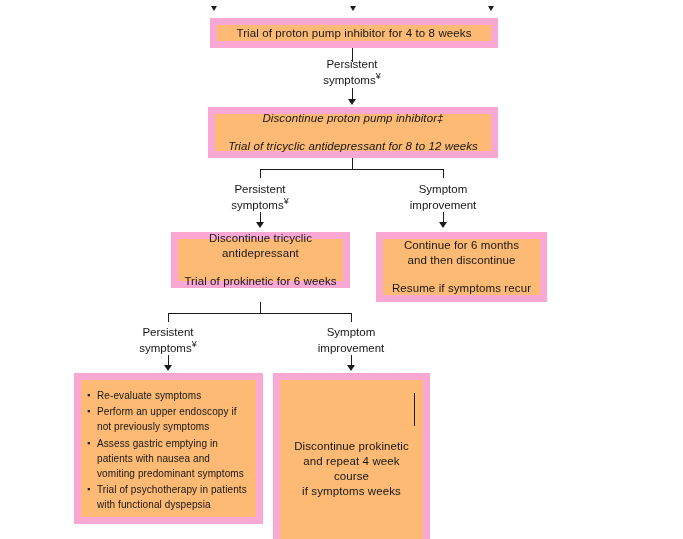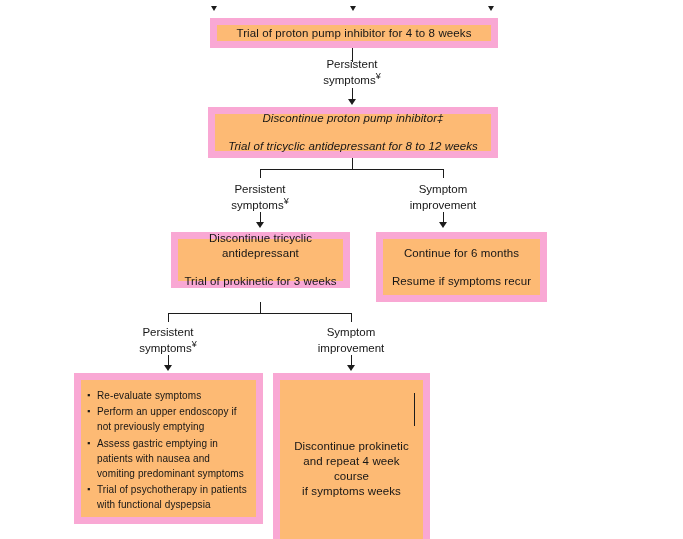--- a/index.html
+++ b/index.html
@@ -157,25 +157,26 @@
 
   <div class="vline" style="left:260px; top:212px; height:12px;"></div>
   <div class="arrowhead" style="left:256px; top:222px;"></div>
 
   <div class="vline" style="left:443px; top:212px; height:12px;"></div>
   <div class="arrowhead" style="left:439px; top:222px;"></div>
 
   <div class="node" style="left:171px; top:232px; width:179px; height:56px;">
     <div class="line tight">Discontinue tricyclic</div>
     <div class="line tight">antidepressant</div>
-    <div class="line">Trial of prokinetic for 3 weeks</div>
+    <div class="line">Trial of prokinetic for 6 weeks</div>
   </div>
 
   <div class="node" style="left:360px; top:232px; width:171px; height:70px;margin-left:16px;">
     <div class="line tight">Continue for 6 months</div>
+    <div class="line tight">and then discontinue</div>
     <div class="line">Resume if symptoms recur</div>
   </div>
 
   <div class="vline" style="left:260px; top:302px; height:12px;"></div>
   <div class="hline" style="left:168px; top:313px; width:184px;"></div>
   <div class="vline" style="left:168px; top:313px; height:9px;"></div>
   <div class="vline" style="left:351px; top:313px; height:9px;"></div>
 
   <div class="label" style="left:118px; top:325px; width:100px;">
     <div>Persistent</div>
@@ -195,21 +196,21 @@
 
   <div class="node listbox" style="left:74px; top:373px; width:189px; height:151px;">
 
     <div class="bullet-row">
       <span class="bullet-mark">▪</span>
       <span class="bullet-text">Re-evaluate symptoms</span>
     </div>
 
     <div class="bullet-row">
       <span class="bullet-mark">▪</span>
-      <span class="bullet-text">Perform an upper endoscopy if not previously emptying</span>
+      <span class="bullet-text">Perform an upper endoscopy if not previously symptoms</span>
     </div>
 
     <div class="bullet-row">
       <span class="bullet-mark">▪</span>
       <span class="bullet-text">Assess gastric emptying in patients with nausea and vomiting predominant symptoms</span>
     </div>
 
     <div class="bullet-row">
       <span class="bullet-mark">▪</span>
       <span class="bullet-text">Trial of psychotherapy in patients with functional dyspepsia</span>

